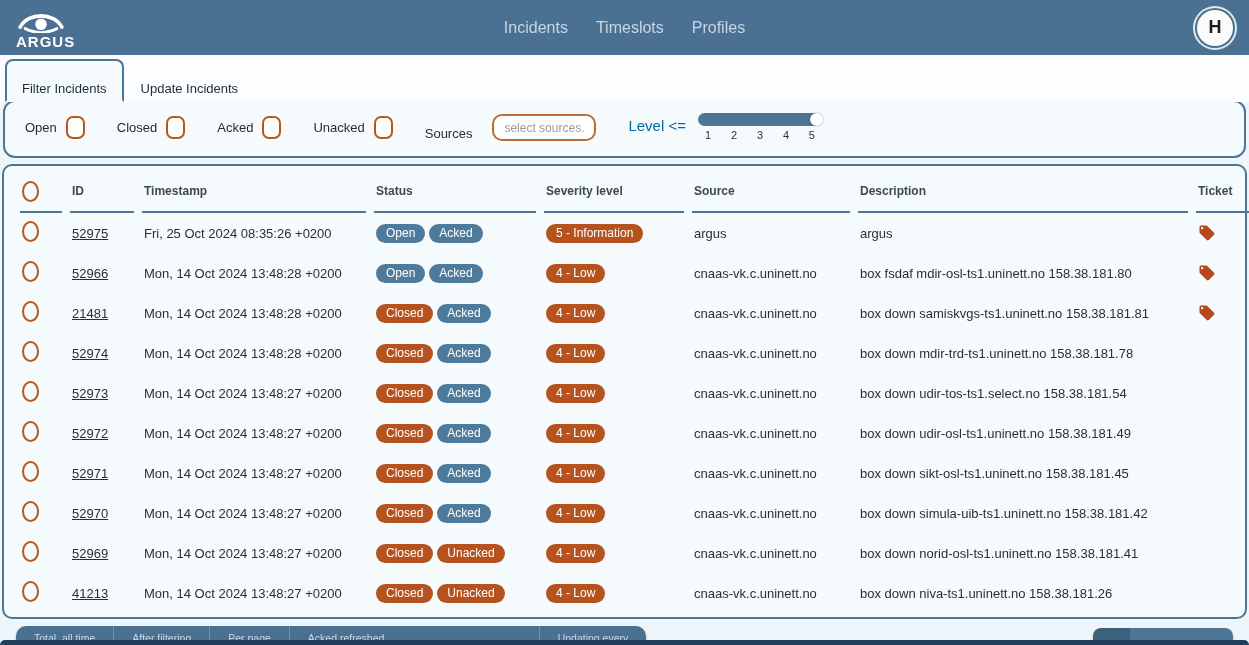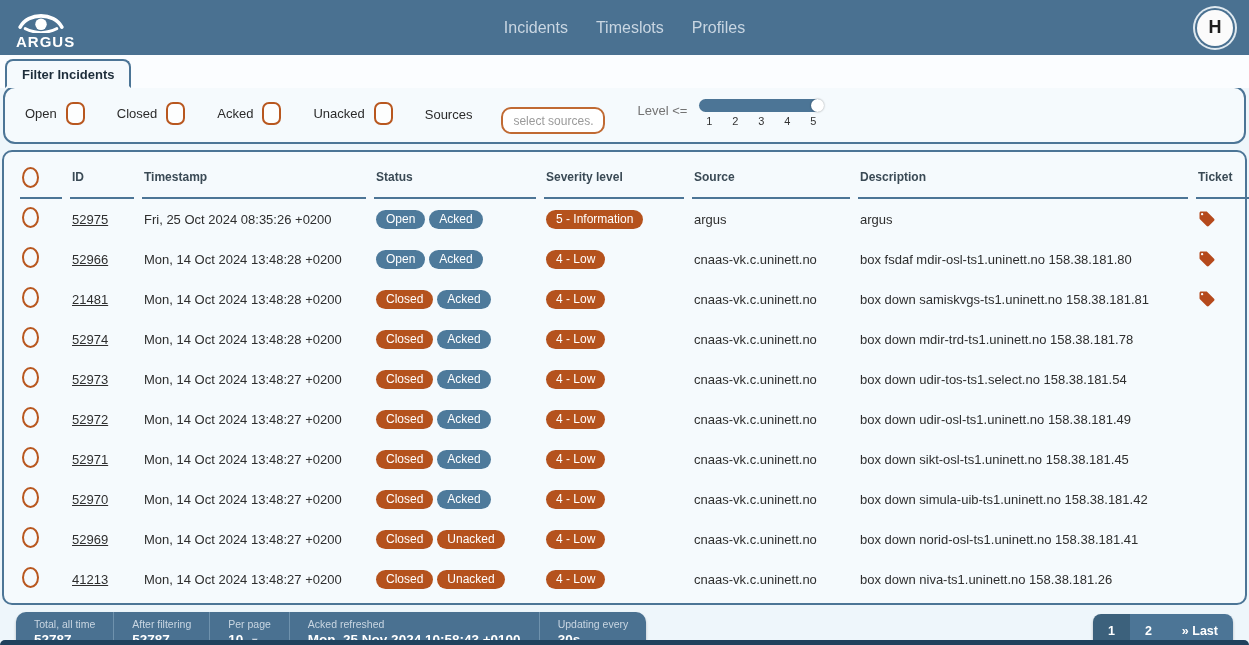--- a/index.html
+++ b/index.html
@@ -12,35 +12,35 @@
   .brand svg { display:block; margin-left:2px; }
   .brand-name { color:#fff; font-weight:bold; font-size:15px; letter-spacing:1px; margin-top:1px; }
   .nav-links { position:absolute; left:50%; transform:translateX(-50%); display:flex; gap:28px; }
   .nav-link { color:#c9d6e2; font-size:16px; text-decoration:none; cursor:pointer; }
   .avatar { margin-left:auto; width:36px; height:36px; border-radius:50%; background:#fbfbfb;
             box-shadow:0 0 0 2px #4a7191, 0 0 0 4px #dfe9f0; display:flex; align-items:center; justify-content:center; }
   .avatar span { font-size:18px; font-weight:bold; color:#1e1e1e; }
 
   
   .tabbar { background:#fbfdff; padding:4px 0 0 5px; display:flex; align-items:flex-end; position:relative; z-index:2; margin-bottom:-2px; }
-  .tab { font-size:13px; color:#1d2d3a; padding:6px 15px 4px; cursor:pointer; border:2px solid transparent;font-weight:bold; }
+  .tab { font-size:13px; color:#1d2d3a; padding:20px 15px 4px; cursor:pointer; border:2px solid transparent; }
   .tab.active { background:#f5fafd; border-color:#4c7596; border-bottom-color:#f5fafd; border-radius:8px 8px 0 0; }
 
   
   .filter-panel { margin:0 3px; border:2px solid #4c7596; border-radius:12px; background:#f5fafd;
                   padding:11px 20px 9px; display:flex; align-items:flex-start; gap:32px; height:58px; }
   .filter-group { display:flex; align-items:center; gap:9px; margin-top:3px; }
   .filter-label { font-size:13px; color:#2b2b2b; }
   .checkbox { width:19px; height:23px; border:2px solid #b8571f; border-radius:7px; background:#fdfefe; cursor:pointer; }
-  .sources-group { display:flex; align-items:flex-start; gap:29px; margin-top:8px; }
+  .sources-group { display:flex; align-items:flex-end; gap:20px; margin-top:1px; }
   .sources-input { width:104px; height:27px; border:2px solid #c06a33; border-radius:10px; background:#fff;
                    font-size:12px; padding:0 10px; color:#333; font-family:"Liberation Sans", sans-serif; outline:none; }
   .sources-input::placeholder { color:#9a9a9a; }
   .level-group { display:flex; align-items:flex-start; gap:12px; }
-  .level-label { font-size:13px; color:#737373; margin-top:4px; white-space:nowrap; }
+  .level-label { font-size:15px; color:#0369a1; margin-top:4px; white-space:nowrap; }
   .slider-wrap { display:flex; flex-direction:column; width:124px; }
   .slider { position:relative; height:13px; border-radius:7px; background:#4c7596; cursor:pointer; }
   .slider-thumb { position:absolute; right:-1px; top:0px; width:13px; height:13px; border-radius:50%;
                   background:#fff; box-shadow:0 0 2px rgba(0,0,0,.4); }
   .slider-ticks { display:flex; justify-content:space-between; padding:3px 7px 0; font-size:11px; color:#333; }
 
   
   .table-panel { margin:6px 2px 0; border:2px solid #4c7596; border-radius:10px; background:#f5fafd; padding:0 8px 4px; }
   table { width:100%; border-collapse:separate; border-spacing:8px 0; table-layout:fixed; }
   th { text-align:left; font-size:12px; color:#3a4a55; font-weight:bold; padding:15px 2px 10px; border-bottom:2px solid #4c7596; }
@@ -83,20 +83,21 @@
       <a class="nav-link">Timeslots</a>
       <a class="nav-link">Profiles</a>
     </nav>
   <div class="avatar">
     <span>H</span>
   </div>
 </header>
 
 <div class="tabbar">
   <div class="tab active">Filter Incidents</div>
+  <div class="tab">Update Incidents</div>
 </div>
 
 <section class="filter-panel">
 
   <span id="filter-checkboxes" style="display:flex; gap:32px;">
       <span class="filter-group">
         <span class="filter-label">Open</span>
         <span class="checkbox"></span>
       </span>
       <span class="filter-group">

